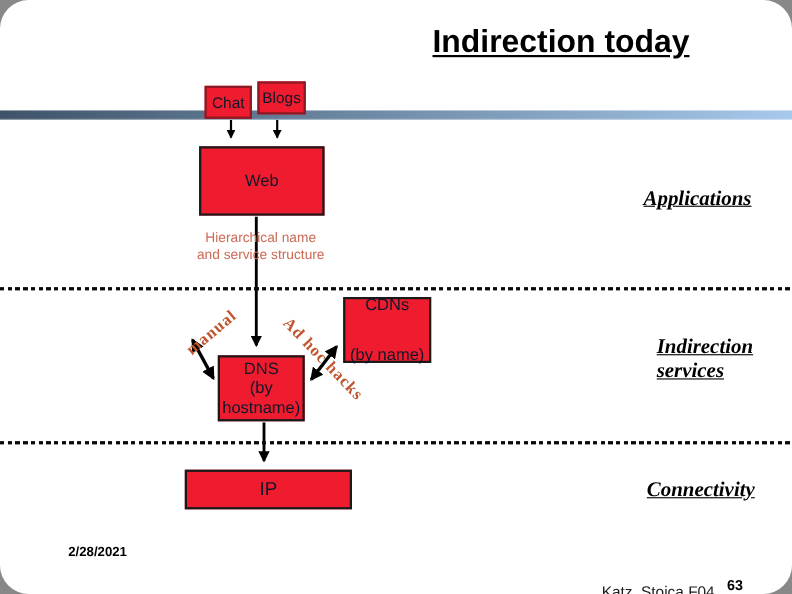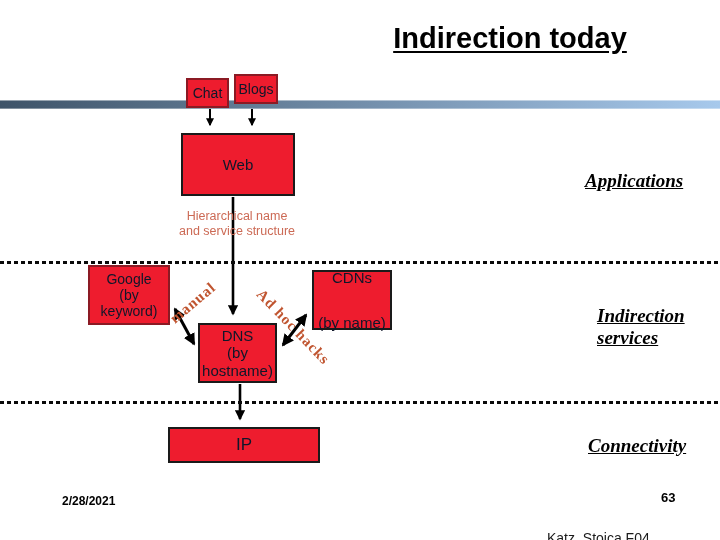--- a/index.html
+++ b/index.html
@@ -1,18 +1,18 @@
 <!DOCTYPE html>
 <html style="--box-fill: #ee1c2e; --box-border: #1a1a1a; --maroon-border: #8b1a24; --accent-text: #c05530; --hier-text: #cc6a55; --bar-left: #3e5368; --bar-right: #a7c9ec; --arrow: #000000;"><head>
 <meta charset="utf-8">
 <style>
   html,body{margin:0;padding:0;background:#888;}
   .slide{
     position:relative;width:720px;height:540px;background:#ffffff;
-    overflow:hidden;font-family:"Liberation Sans",sans-serif;margin:0 auto;
+    overflow:hidden;font-family:"Liberation Sans",sans-serif;margin:0 auto;border-radius:26px;
   }
   .title{
     position:absolute;left:300px;top:22px;width:420px;text-align:center;
     font-family:"Liberation Sans",sans-serif;font-size:29px;font-weight:bold;
     color:#000;text-decoration:underline;text-underline-offset:3px;
   }
   .topbar{
     position:absolute;left:0;top:100px;width:720px;height:9px;
     background:linear-gradient(90deg,var(--bar-left,#3e5368),var(--bar-right,#a7c9ec));
     box-shadow:inset 0 1px 0 rgba(255,255,255,.45), inset 0 -1px 0 rgba(255,255,255,.35);
@@ -60,21 +60,21 @@
   .lbl-adhoc{left:293px;top:327px;transform:translate(-50%,-50%) rotate(46deg);}
   .arrow-layer{position:absolute;left:0;top:0;width:720px;height:540px;pointer-events:none;}
   .arrow-layer line{stroke:#000;}
   .footer-date{
     position:absolute;left:62px;top:494px;font-size:12px;font-weight:bold;color:#000;
   }
   .footer-credit{
     position:absolute;left:547px;top:510px;font-size:14px;color:#1a1a1a;margin-top:20px;
   }
   .footer-page{
-    position:absolute;left:661px;top:490px;font-size:13px;font-weight:bold;color:#000;
+    position:absolute;left:661px;top:524px;font-size:13px;font-weight:bold;color:#000;
   }
 </style>
 </head>
 <body>
 
 <div class="slide">
 
   <div class="title">Indirection today</div>
 
   <div class="topbar"></div>
@@ -94,24 +94,20 @@
   </svg>
 
   <div class="box box-chat maroon">
     <span>Chat</span>
   </div>
   <div class="box box-blogs maroon">
     <span>Blogs</span>
   </div>
   <div class="box box-web">
     <span>Web</span>
-  </div>
-  <div class="box box-google maroon">
-    <span>Google</span>
-    <span>(by keyword)</span>
   </div>
   <div class="box box-dns">
     <span>DNS</span>
     <span>(by hostname)</span>
   </div>
   <div class="box box-cdns">
     <span>CDNs</span>
     <span>(by name)</span>
   </div>
   <div class="box box-ip">

